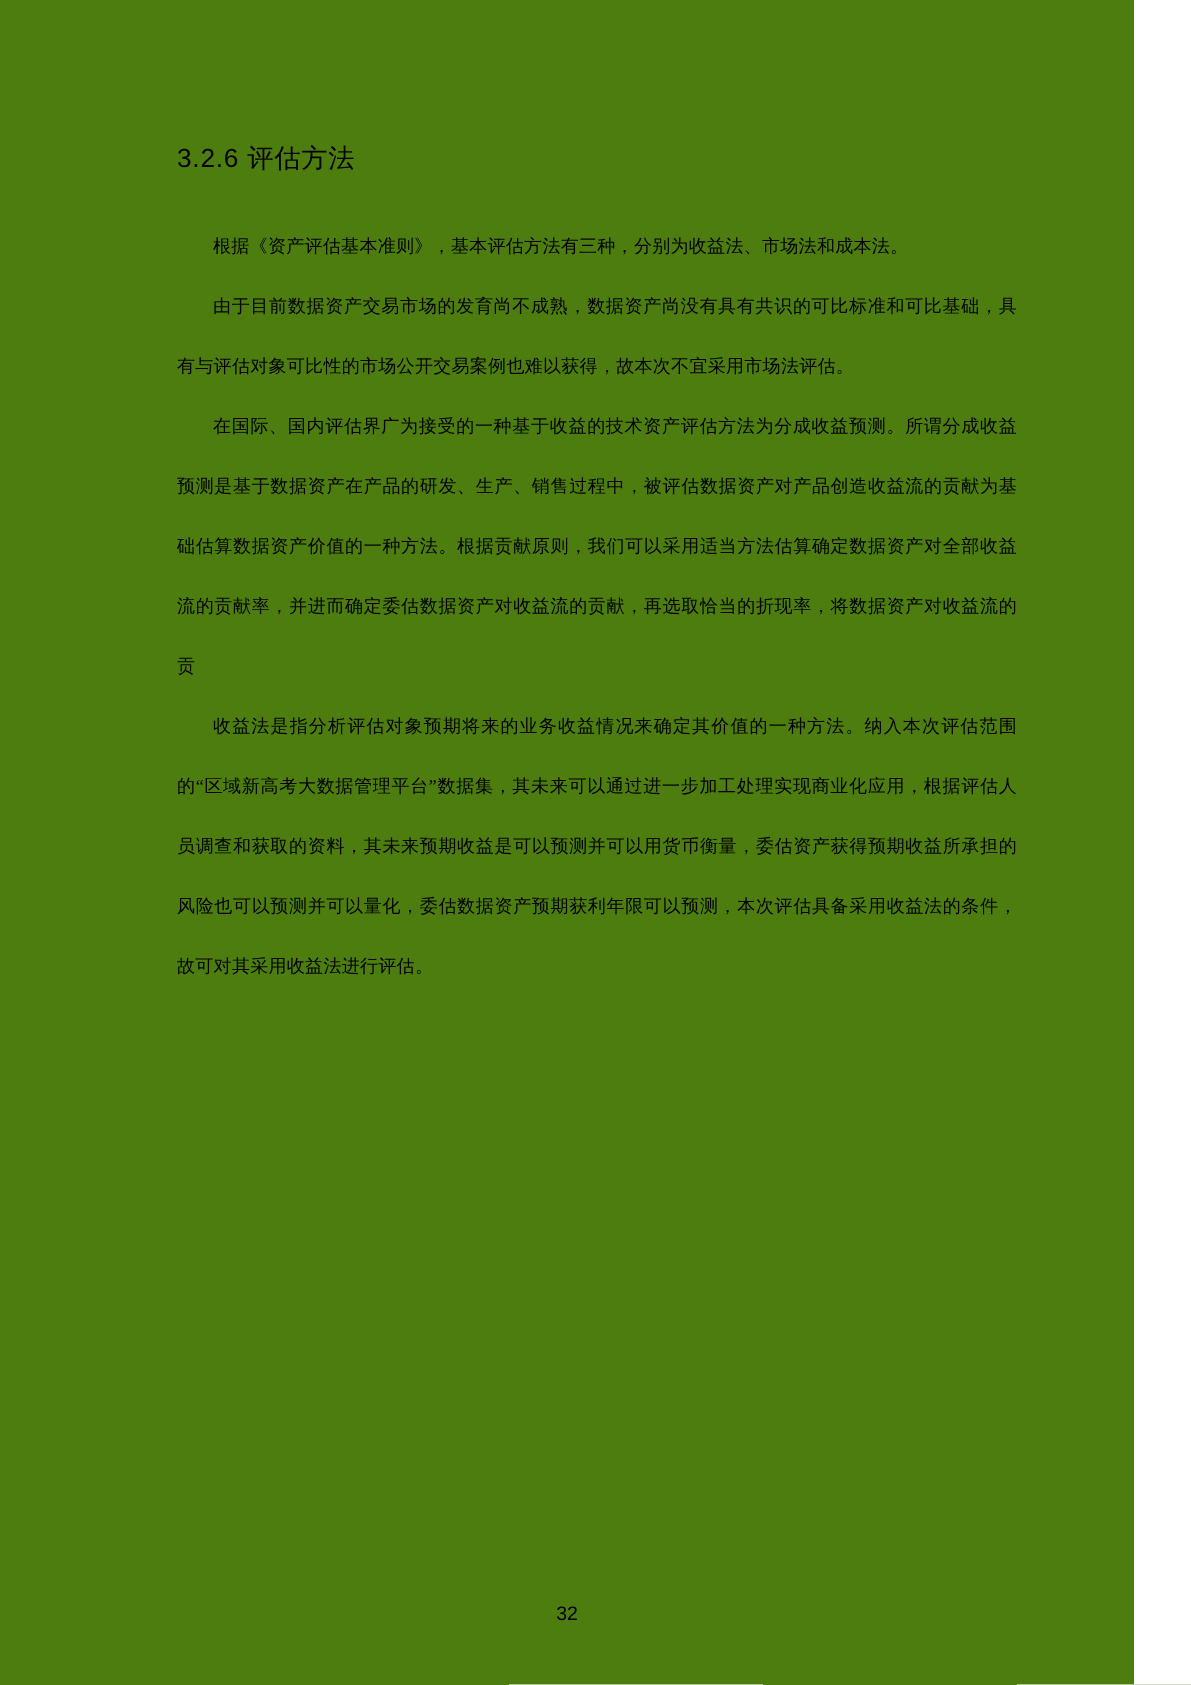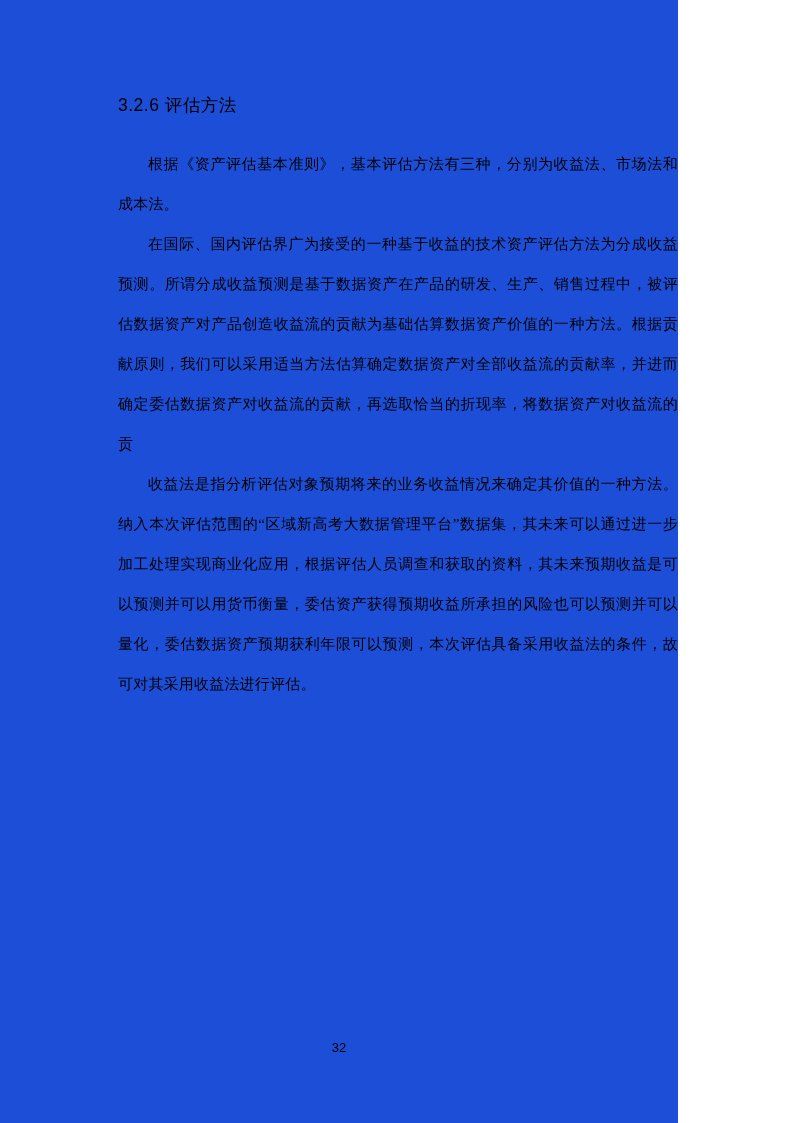--- a/index.html
+++ b/index.html
@@ -6,64 +6,65 @@
     margin: 0;
     padding: 0;
     background: #ffffff;
   }
   body {
     font-family: "Liberation Serif", "DejaVu Serif", serif;
     color: #000000;
   }
   .page {
     position: relative;
-    width: 678px;
+    width: 756px;
     height: 1123px;
-    background: #1d4ed8;
+    background: #4d7c0f;
     box-sizing: border-box;
     overflow: hidden;
   }
   .content {
     position: absolute;
     left: 118px;
     top: 92px;
     width: 560px;
   }
   .heading {
     font-family: "Liberation Sans", "DejaVu Sans", sans-serif;
     font-size: 17.5px;
     line-height: 1.5;
     margin: 0 0 26px 0;
     font-weight: normal;
     letter-spacing: 0.5px;
   }
   .para {
-    font-size: 15px;
+    font-size: 12px;
     line-height: 40px;
     margin: 0 0 0 0;
     text-align: justify;
     text-justify: inter-ideograph;
     text-indent: 2em;
     letter-spacing: 0.2px;
   }
   .page-number {
     position: absolute;
     left: 0;
     right: 0;
-    top: 1040px;
+    top: 1068px;
     text-align: center;
     font-family: "Liberation Sans", "DejaVu Sans", sans-serif;
     font-size: 13px;
     color: #000000;
   }
 </style>
 </head>
 <body>
 
 <div class="page">
   <div class="content">
     <h3 class="heading">3.2.6 评估方法</h3>
     <p class="para">根据《资产评估基本准则》，基本评估方法有三种，分别为收益法、市场法和成本法。</p>
+    <p class="para">由于目前数据资产交易市场的发育尚不成熟，数据资产尚没有具有共识的可比标准和可比基础，具有与评估对象可比性的市场公开交易案例也难以获得，故本次不宜采用市场法评估。</p>
     <p class="para">在国际、国内评估界广为接受的一种基于收益的技术资产评估方法为分成收益预测。所谓分成收益预测是基于数据资产在产品的研发、生产、销售过程中，被评估数据资产对产品创造收益流的贡献为基础估算数据资产价值的一种方法。根据贡献原则，我们可以采用适当方法估算确定数据资产对全部收益流的贡献率，并进而确定委估数据资产对收益流的贡献，再选取恰当的折现率，将数据资产对收益流的贡</p>
     <p class="para">收益法是指分析评估对象预期将来的业务收益情况来确定其价值的一种方法。纳入本次评估范围的“区域新高考大数据管理平台”数据集，其未来可以通过进一步加工处理实现商业化应用，根据评估人员调查和获取的资料，其未来预期收益是可以预测并可以用货币衡量，委估资产获得预期收益所承担的风险也可以预测并可以量化，委估数据资产预期获利年限可以预测，本次评估具备采用收益法的条件，故可对其采用收益法进行评估。</p>
   </div>
   <div class="page-number">32</div>
 </div>
 
 </body></html>

